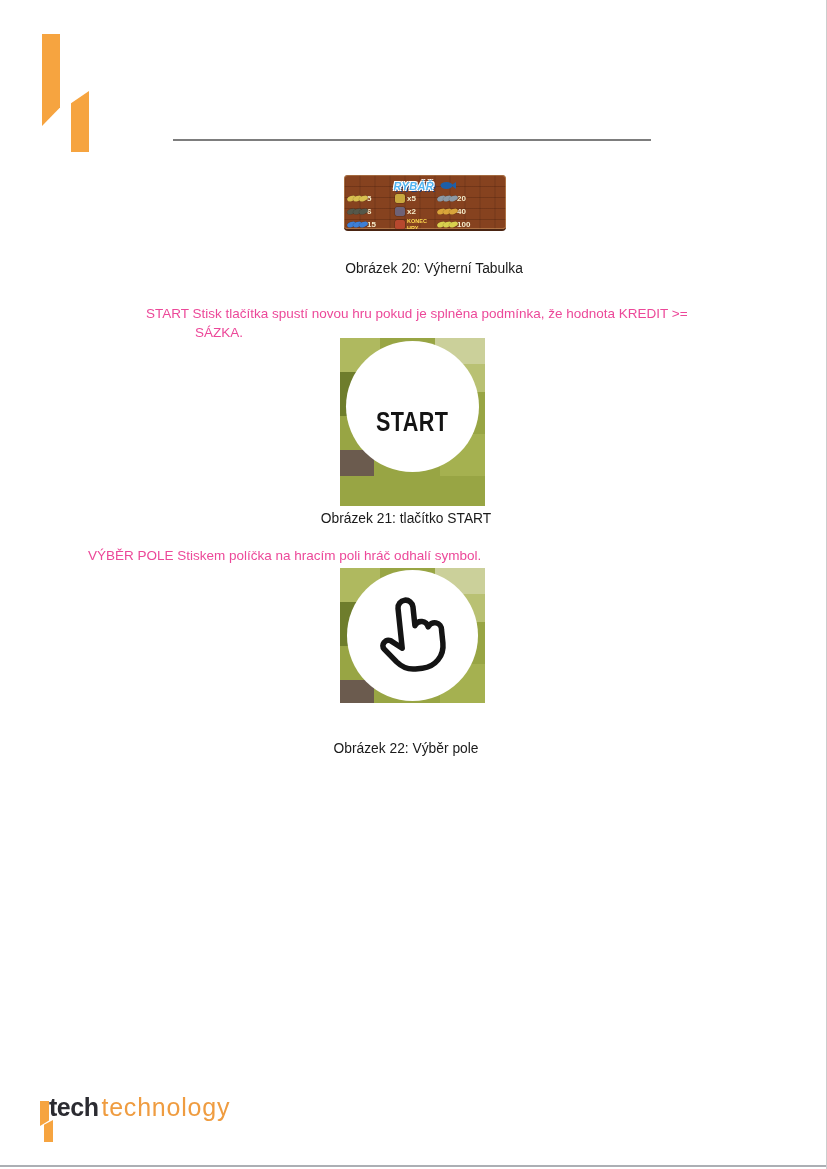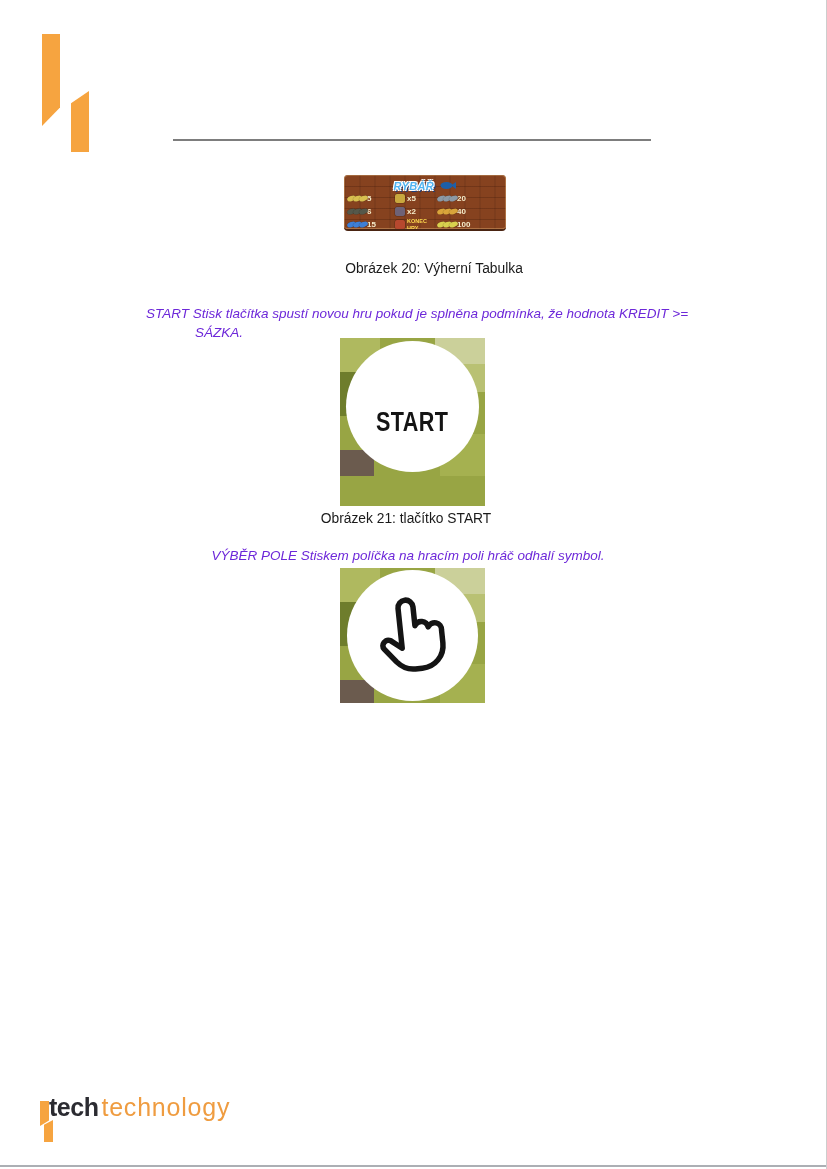--- a/index.html
+++ b/index.html
@@ -42,24 +42,24 @@
   .wt-val-end { font-size:5.5px; line-height:1.1; font-weight:700; color:#FFD94F; width:26px; }
   .syms { display:flex; }
   .sym { width:9px; height:5px; border-radius:50%; transform:rotate(-18deg); margin-right:-3px; box-shadow:0 0 0 .5px rgba(0,0,0,.25); }
   .sym-worm { background:#D9C050; } .sym-darkfish { background:#55584A; } .sym-bluefish { background:#3E7FD6; }
   .sym-grayfish { background:#8C9AA6; } .sym-goldfish { background:#D9A43A; } .sym-yellowfish { background:#D9D14E; }
   .sym-one { width:10px; height:9px; border-radius:2px; box-shadow:0 0 0 .5px rgba(0,0,0,.3); }
   .sym-bag { background:#C9A83E; } .sym-boot { background:#6E6276; } .sym-crab { background:#B7482E; }
   
   .caption { position:absolute; left:0; width:812px; text-align:center; font-size:13.8px; color:#1a1a1a; }
   .cap20 { top:261px;margin-left:28px; } .cap21 { top:511px; } .cap22 { top:741px; }
-  .para { position:absolute; font-size:13.5px; line-height:18.5px; color:#6d28d9;font-style:italic; }
+  .para { position:absolute; font-size:13.5px; line-height:18.5px; color:#ec4899; }
   .para-start { left:146px; top:305px; width:545px; }
   .para-start .cont { margin-left:49px; display:block; }
-  .para-vyber { left:88px; top:547px; width:640px;text-align:center; }
+  .para-vyber { left:88px; top:547px; width:640px; }
   .para-herni { left:97px; top:783px; width:500px; }
   
   .green-fig {
     position:absolute; width:145px; overflow:hidden;
     background:
       linear-gradient(#AFB95F,#AFB95F) 0 0/40px 34px no-repeat,
       linear-gradient(#CBD09A,#CBD09A) 95px 0/50px 26px no-repeat,
       linear-gradient(#B9C173,#B9C173) 118px 22px/27px 32px no-repeat,
       linear-gradient(#6E7D2C,#6E7D2C) 0 30px/22px 48px no-repeat,
       linear-gradient(#6B5B4E,#6B5B4E) 0 112px/34px 26px no-repeat,
@@ -205,20 +205,21 @@
 
   <div class="green-fig fig-hand">
     <div class="white-circle circ-hand"></div>
     <div class="hand-wrap">
       <svg width="80" height="84" viewBox="14 10 80 84">
         <path d="M42 58 V23 a7.5 7.5 0 0 1 15 0 v19 a7 7 0 0 1 13 2.5 a7 7 0 0 1 13 4.5 v13 c0 13 -10 23 -23 23 h-7 c-8 0 -13 -3 -18 -9 l-11 -14 c-3.5 -4.5 2.5 -10.5 7.5 -7.5 l10.5 8.5 z" fill="#ffffff" stroke="#141414" stroke-width="5.5" stroke-linejoin="round" stroke-linecap="round"></path>
       </svg>
     </div>
   </div>
 
+  <div class="caption cap22">Obrázek 22: Výběr pole</div>
 
 
   <div class="brand">
     <div class="bar1"></div>
     <div class="bar2"></div>
     <div class="brand-text">
       <div class="brand-line">
         <span class="brand-dark">tech</span><span class="brand-orange">technology</span>
       </div>
     </div>

